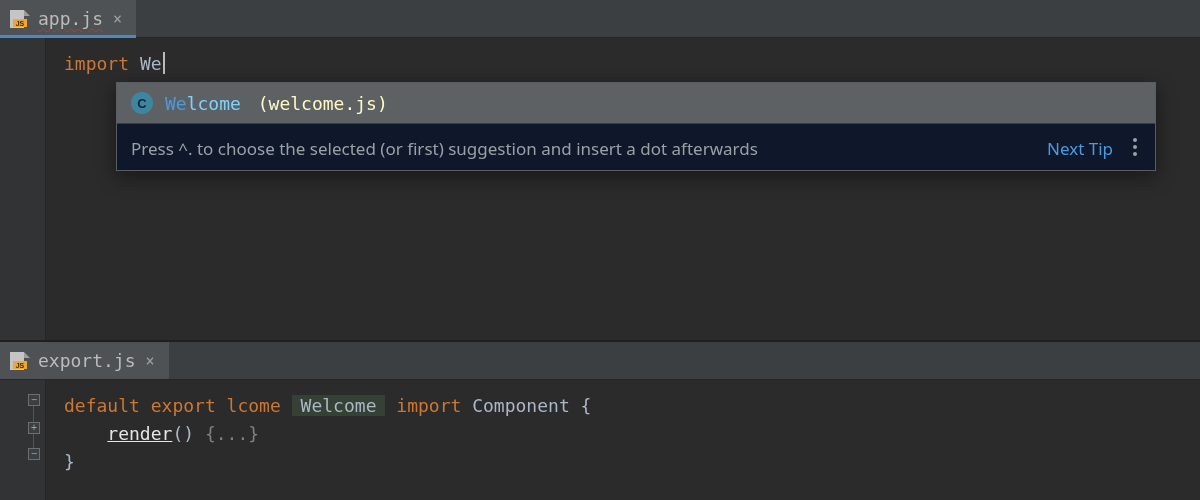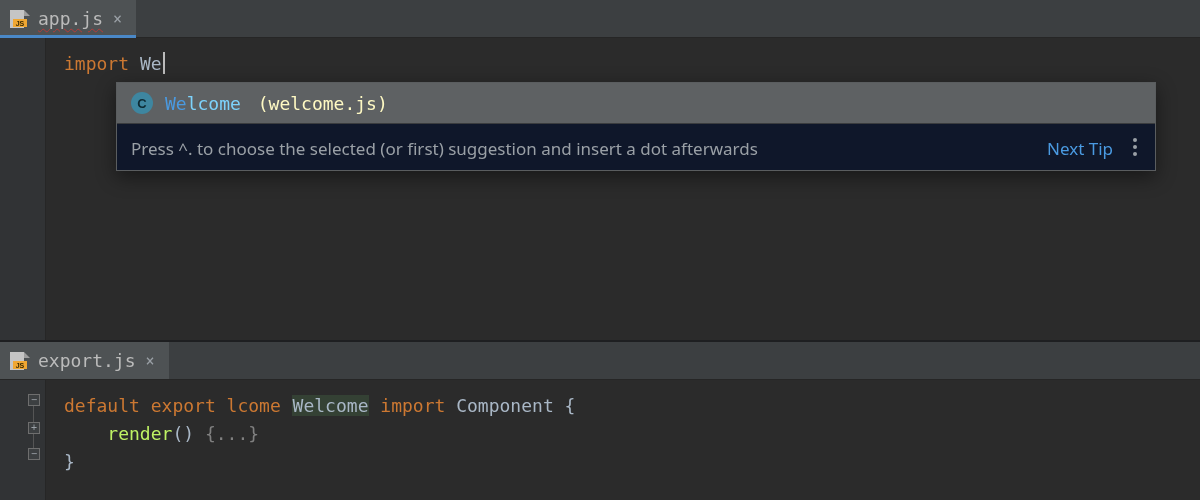--- a/index.html
+++ b/index.html
@@ -78,23 +78,23 @@
   .code {
     position: absolute; left: 46px; right: 0; top: 38px; bottom: 0;
     padding: 12px 0 0 18px;
     white-space: pre;
     line-height: 28px;
   }
 
   
   .kw   { color: #cc7832; }
   .id   { color: #a9b7c6; }
-  .fn   { color: #bef264; }
+  .fn   { color: #e5e5e5; text-decoration: underline; }
   .dim  { color: #808080; }
-  .cls  { background: #344134; padding: 0 1px; text-align: right; }
+  .cls  { background: #344134; padding: 0 9px; text-align: right; }
   .caret {
     display: inline-block; width: 2px; height: 22px;
     background: #bbbbbb; vertical-align: -4px;
     margin-left: 1px;
   }
 
   
   .popup {
     position: absolute;
     left: 116px; top: 82px;

